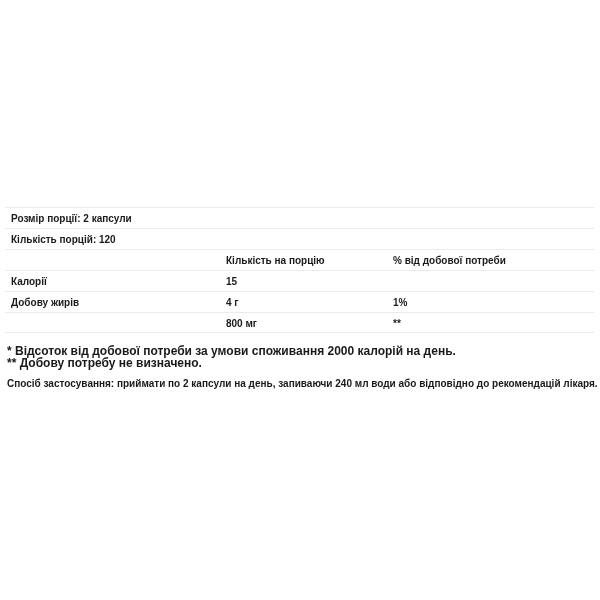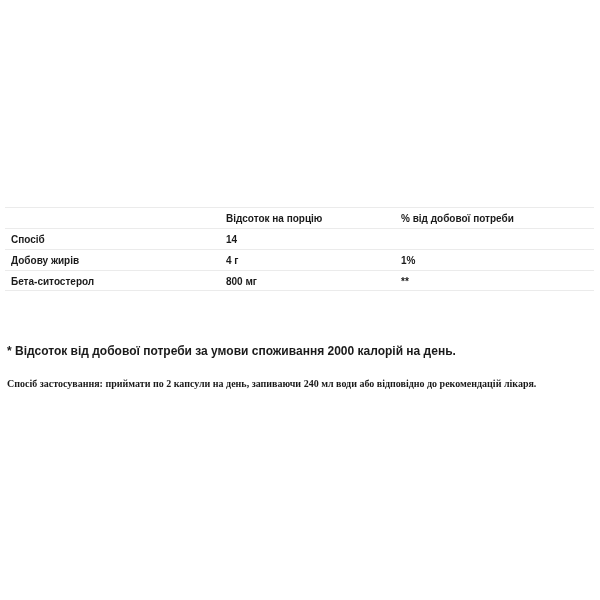--- a/index.html
+++ b/index.html
@@ -4,47 +4,53 @@
   <style>
     html, body { margin: 0; padding: 0; background: #ffffff; }
     body { width: 600px; height: 600px; position: relative; overflow: hidden;
       font-family: "Liberation Sans", "DejaVu Sans", sans-serif; color: #1a1a1a; }
     .table { position: absolute; left: 5px; top: 207px; width: 589px; }
     .row { height: 21px; border-top: 1px solid #ebebeb; position: relative;
       font-size: 10px; font-weight: bold; line-height: 21px; box-sizing: border-box; }
     .row.last { border-bottom: 1px solid #ebebeb; }
     .c1 { position: absolute; left: 6px; }
     .c2 { position: absolute; left: 221px; }
-    .c3 { position: absolute; left: 396px; }
+    .c3 { position: absolute; left: 388px; }
     .notes { position: absolute; left: 7px; top: 345px; font-size: 12px; font-weight: bold; line-height: 12px; }
-    .usage { position: absolute; left: 7px; top: 378px; font-size: 10px; font-weight: bold; line-height: 12px; font-family: Liberation Serif, serif; }
+    .usage { position: absolute; left: 7px; top: 378px; font-size: 10px; font-weight: bold; line-height: 12px; }
   </style>
 </head>
 <body>
 
 <div class="table">
   <div class="row">
+    <span class="c1">Розмір порції: 2 капсули</span>
+  </div>
+  <div class="row">
+    <span class="c1">Кількість порцій: 120</span>
+  </div>
+  <div class="row">
     <span class="c1"></span>
-    <span class="c2">Відсоток на порцію</span>
+    <span class="c2">Кількість на порцію</span>
     <span class="c3">% від добової потреби</span>
   </div>
   <div class="row">
-    <span class="c1">Спосіб</span>
-    <span class="c2">14</span>
+    <span class="c1">Калорії</span>
+    <span class="c2">15</span>
     <span class="c3"></span>
   </div>
   <div class="row">
     <span class="c1">Добову жирів</span>
     <span class="c2">4 г</span>
     <span class="c3">1%</span>
   </div>
   <div class="row last">
-    <span class="c1">Бета-ситостерол</span>
     <span class="c2">800 мг</span>
     <span class="c3">**</span>
   </div>
 </div>
 
 <div class="notes">
   <div>* Відсоток від добової потреби за умови споживання 2000 калорій на день.</div>
+  <div>** Добову потребу не визначено.</div>
 </div>
 
 <div class="usage">Спосіб застосування: приймати по 2 капсули на день, запиваючи 240 мл води або відповідно до рекомендацій лікаря.</div>
 
 </body></html>

